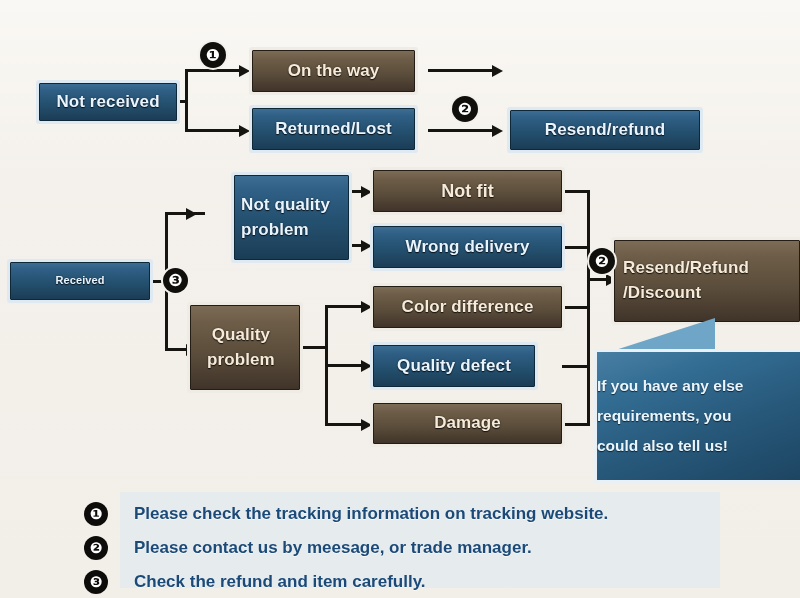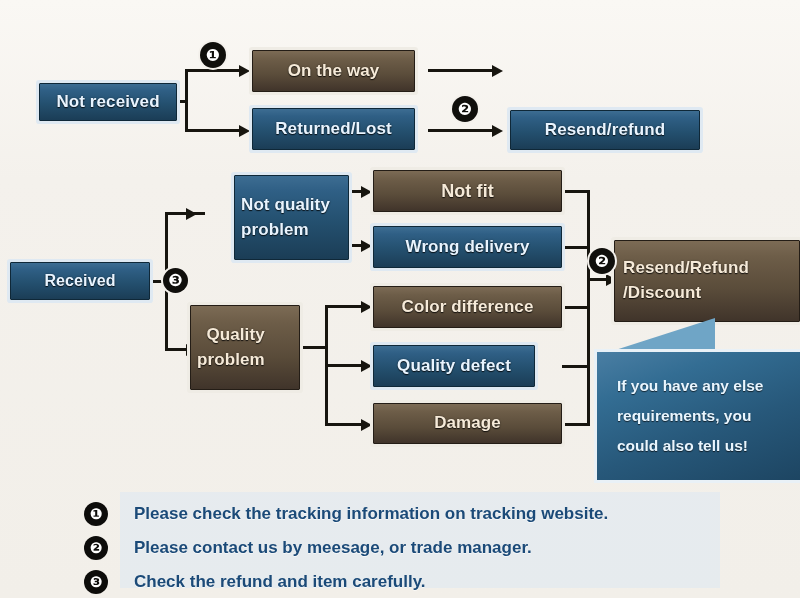--- a/index.html
+++ b/index.html
@@ -54,21 +54,21 @@
   #bubble .body{position:absolute;left:0;top:52px;width:203px;height:128px;
     background:linear-gradient(160deg,#4a7ea3 0%,#336d93 25%,#27587a 60%,#1d4562 100%);
     box-shadow:0 0 0 3px #e9f1f7;}
   #bubble .tail{position:absolute;left:6px;top:18px;width:0;height:0;
     border-left:0 solid transparent;
     border-top:36px solid transparent;
     border-right:112px solid #6fa5c6;
     transform:rotate(0deg);}
   #bubble .txt{position:absolute;left:0;top:52px;width:203px;height:128px;
     display:flex;flex-direction:column;justify-content:center;
-    padding:0 20px;box-sizing:border-box;
+    padding:0 0;box-sizing:border-box;
     color:#e9f6ff;font-weight:bold;font-size:15.5px;line-height:1.95;
     text-shadow:0 1px 1px rgba(0,0,0,.65);}
   #bubble .txt span{display:block;white-space:nowrap;}
 
   
   #legend{position:absolute;left:0;top:488px;width:800px;height:110px;z-index:7;}
   #legend .row{position:absolute;left:84px;display:flex;align-items:center;gap:26px;}
   #legend .bdg{width:24px;height:24px;border-radius:50%;
     background:#0d0c0a;color:#fff;
     display:flex;align-items:center;justify-content:center;
@@ -122,21 +122,21 @@
   <div class="badge" style="left:452px;top:96px;width:26px;height:26px;font-size:17px;">
     <span>❷</span>
   </div>
 
   <div class="box blue" style="left:510px;top:110px;width:190px;height:40px;font-size:17px;">
     <span class="lines">
         <span>Resend/refund</span>
       </span>
   </div>
 
-  <div class="box blue" style="left:10px;top:262px;width:140px;height:38px;font-size:16px;">
+  <div class="box blue" style="left:10px;top:262px;width:140px;height:38px;font-size:11px;">
     <span class="lines">
         <span>Received</span>
       </span>
   </div>
 
   <div class="ln h" style="left:150px;top:280px;width:18px;"></div>
   <div class="ln v" style="left:165px;top:212px;height:139px;"></div>
   <div class="ln h" style="left:165px;top:212px;width:40px;"></div>
   <div class="arw" style="left:186px;top:208px;"></div>
   <div class="ln h" style="left:165px;top:348px;width:40px;"></div>
@@ -146,21 +146,21 @@
     <span>❸</span>
   </div>
 
   <div class="box blue" style="left:187px;top:175px;width:115px;height:85px;font-size:17px;justify-content:flex-start;margin-left:47px;">
     <span class="lines" style="text-align:left;padding-left:6px;">
       <span>Not quality</span>
       <span>problem</span>
     </span>
   </div>
   <div class="box brown" style="left:190px;top:305px;width:110px;height:85px;font-size:17px;justify-content:flex-start;">
-    <span class="lines" style="text-align:right;padding-left:6px;">
+    <span class="lines" style="text-align:center;padding-left:16px;">
       <span>Quality</span>
       <span>problem</span>
     </span>
   </div>
 
   <div class="ln h" style="left:302px;top:216px;width:28px;"></div>
   <div class="ln v" style="left:327px;top:190px;height:56px;"></div>
   <div class="ln h" style="left:327px;top:190px;width:36px;"></div>
   <div class="arw" style="left:361px;top:186px;"></div>
   <div class="ln h" style="left:327px;top:244px;width:36px;"></div>

